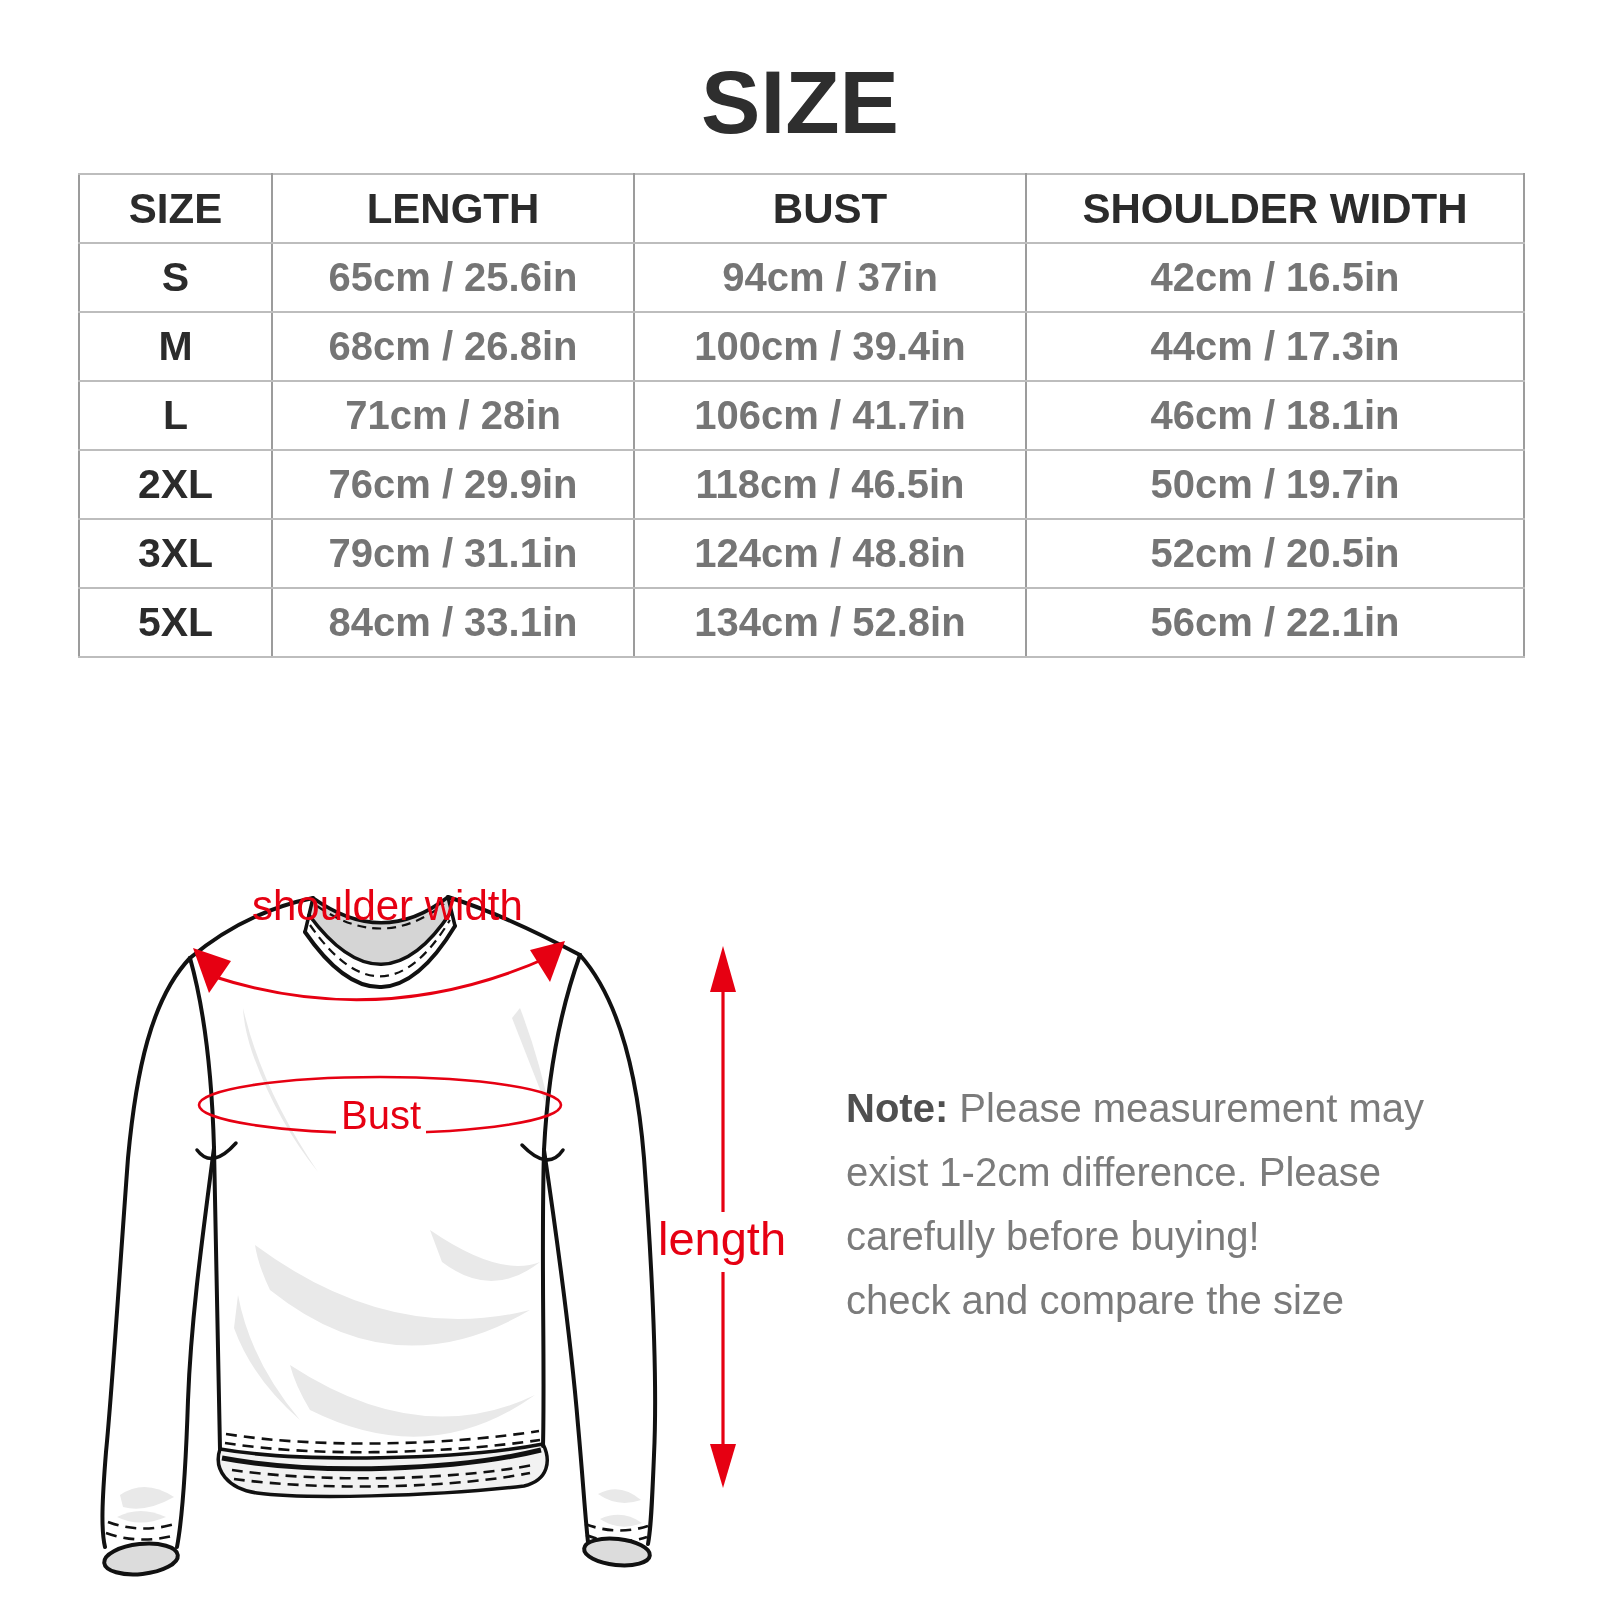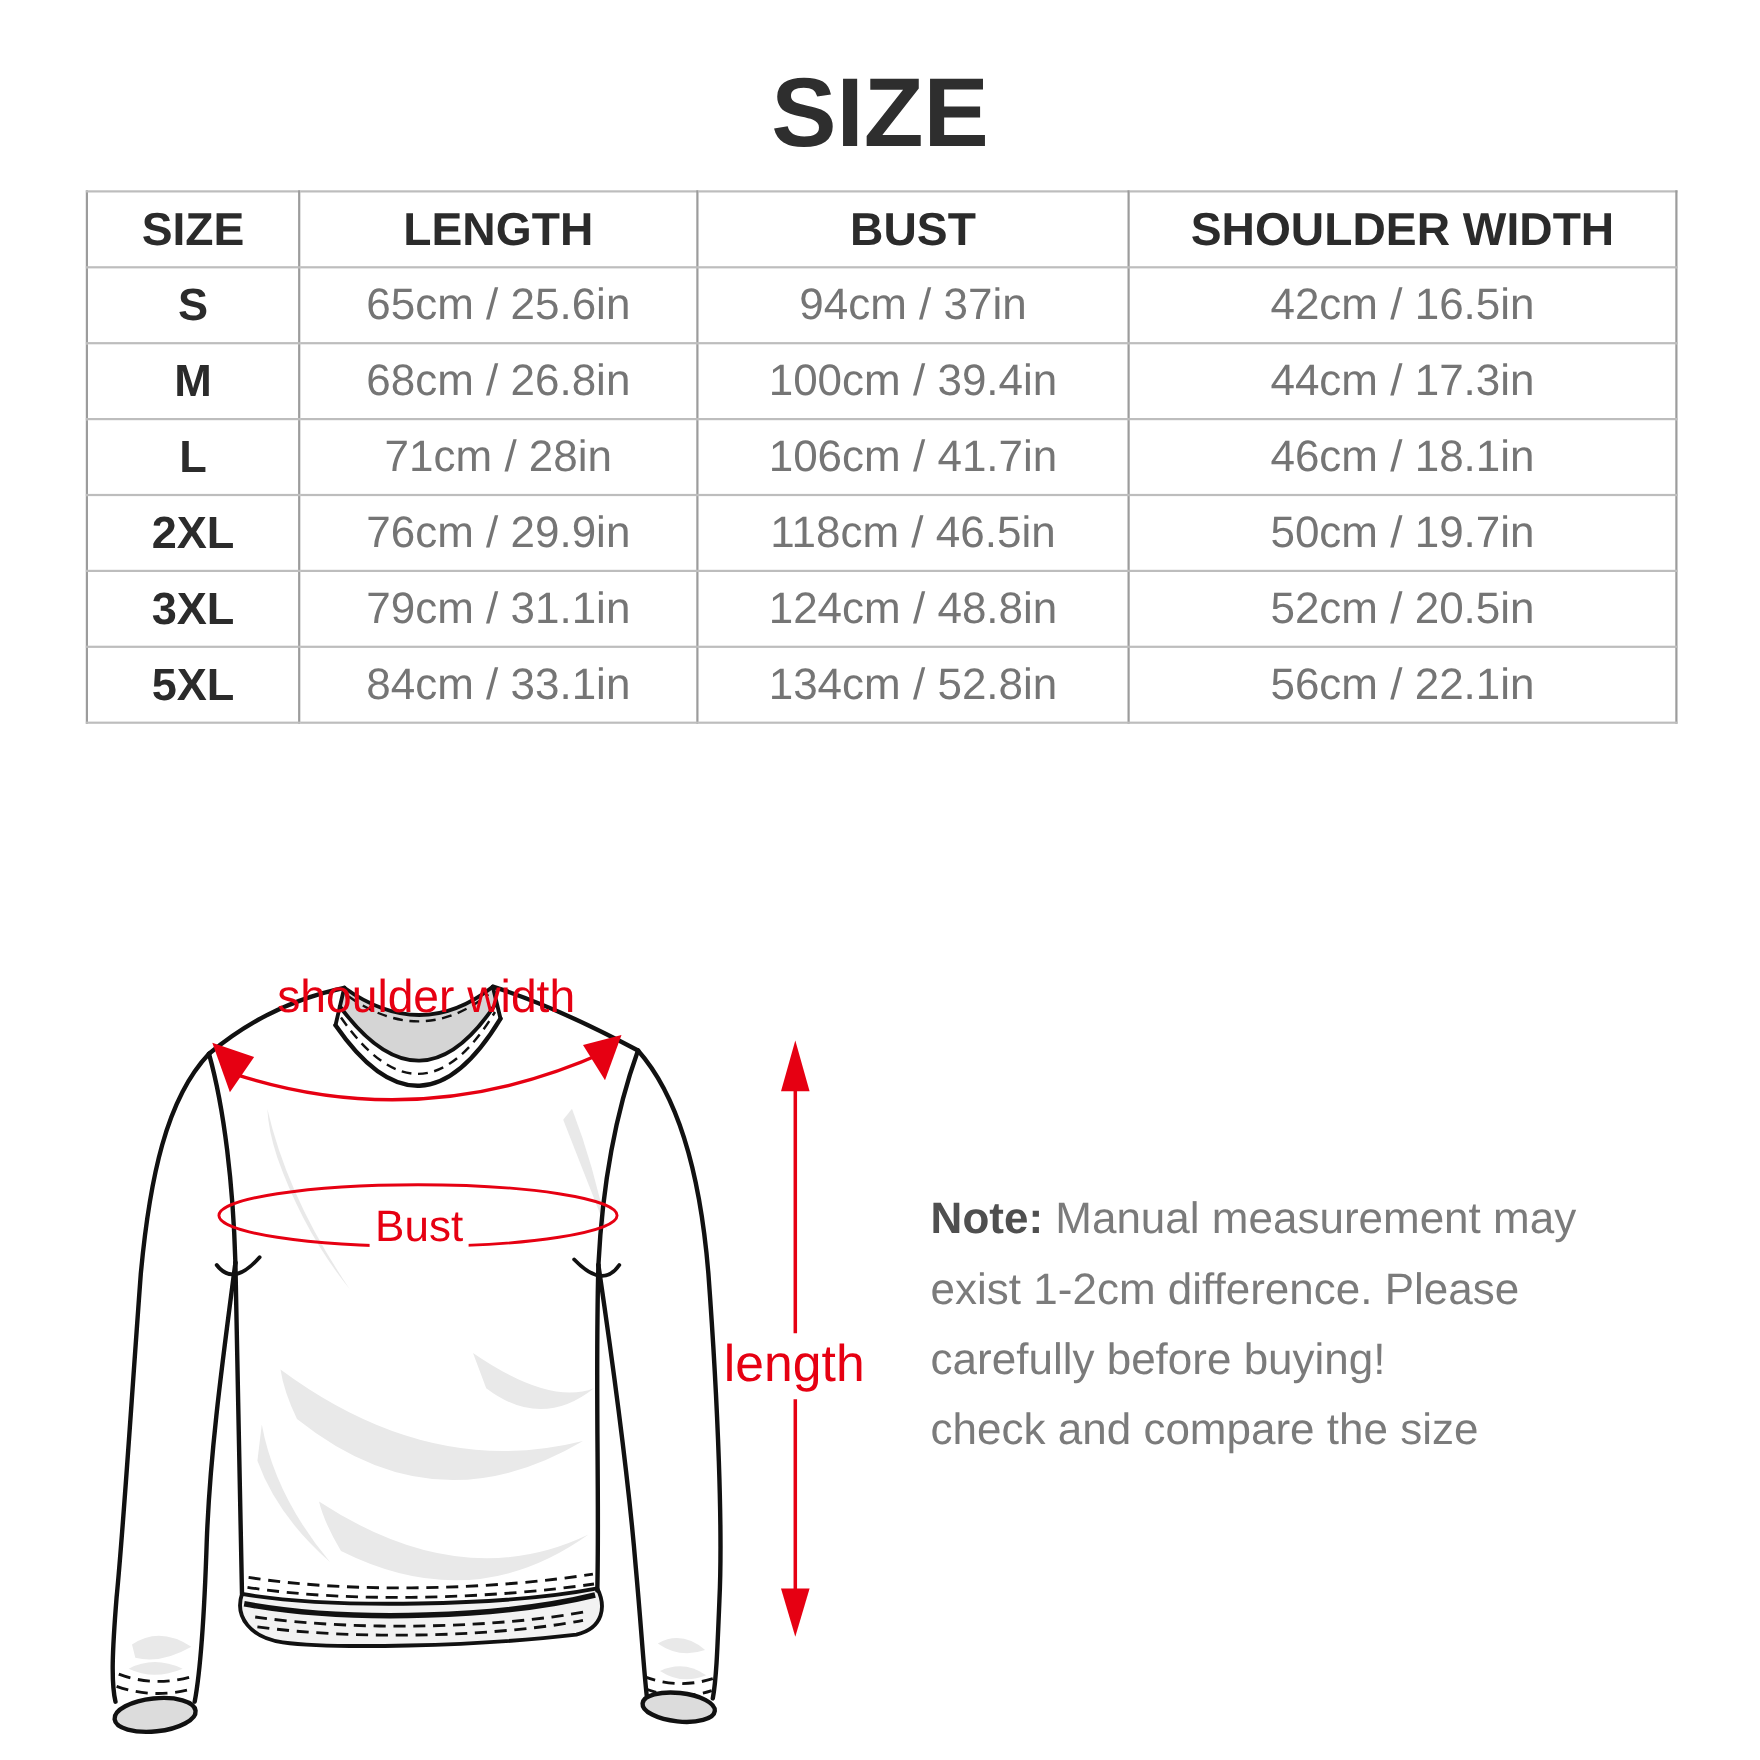--- a/index.html
+++ b/index.html
@@ -17,21 +17,21 @@
   table.size-table{
     position:absolute;left:78px;top:173px;width:1445px;
     border-collapse:collapse;table-layout:fixed;
   }
   table.size-table th, table.size-table td{
     height:67px;padding:0;text-align:center;vertical-align:middle;
     border:2px solid;border-color:#bdbdbd #9c9c9c;
   }
   table.size-table th{font-size:42px;font-weight:bold;color:#2b2b2b;}
   td.size-cell{font-size:41px;font-weight:bold;color:#2b2b2b;}
-  td.value-cell{font-size:40px;font-weight:normal;color:#757575;}
+  td.value-cell{font-size:40px;font-weight:bold;color:#757575;}
   .diagram{position:absolute;inset:0;pointer-events:none;}
   .diagram svg{position:absolute;left:55px;top:835px;}
   .red-label{position:absolute;color:#e60012;white-space:nowrap;line-height:1.05;}
   .lbl-shoulder{left:252px;top:884px;font-size:42px;}
   .lbl-bust{left:336px;top:1094px;font-size:40px;background:#ffffff;padding:0 5px;}
   .lbl-length{left:658px;top:1214px;font-size:47px;}
   .note{
     position:absolute;left:846px;top:1076px;width:620px;
     font-size:40px;line-height:64px;color:#7b7b7b;
   }
@@ -172,19 +172,19 @@
       <polygon fill="#e60012" points="723,946 710,992 736,992"></polygon>
       <polygon fill="#e60012" points="723,1488 710,1444 736,1444"></polygon>
     </svg>
 
     <span class="red-label lbl-shoulder">shoulder width</span>
     <span class="red-label lbl-bust">Bust</span>
     <span class="red-label lbl-length">length</span>
   </div>
 
   <div class="note">
-    <div class="note-line"><span class="note-label">Note:</span> <span>Manual measurement may</span></div>
+    <div class="note-line"><span class="note-label">Note:</span> <span>Please measurement may</span></div>
     <div class="note-line">exist 1-2cm difference. Please</div>
     <div class="note-line">carefully before buying!</div>
     <div class="note-line">check and compare the size</div>
   </div>
 
 </div>
 
 </body></html>

